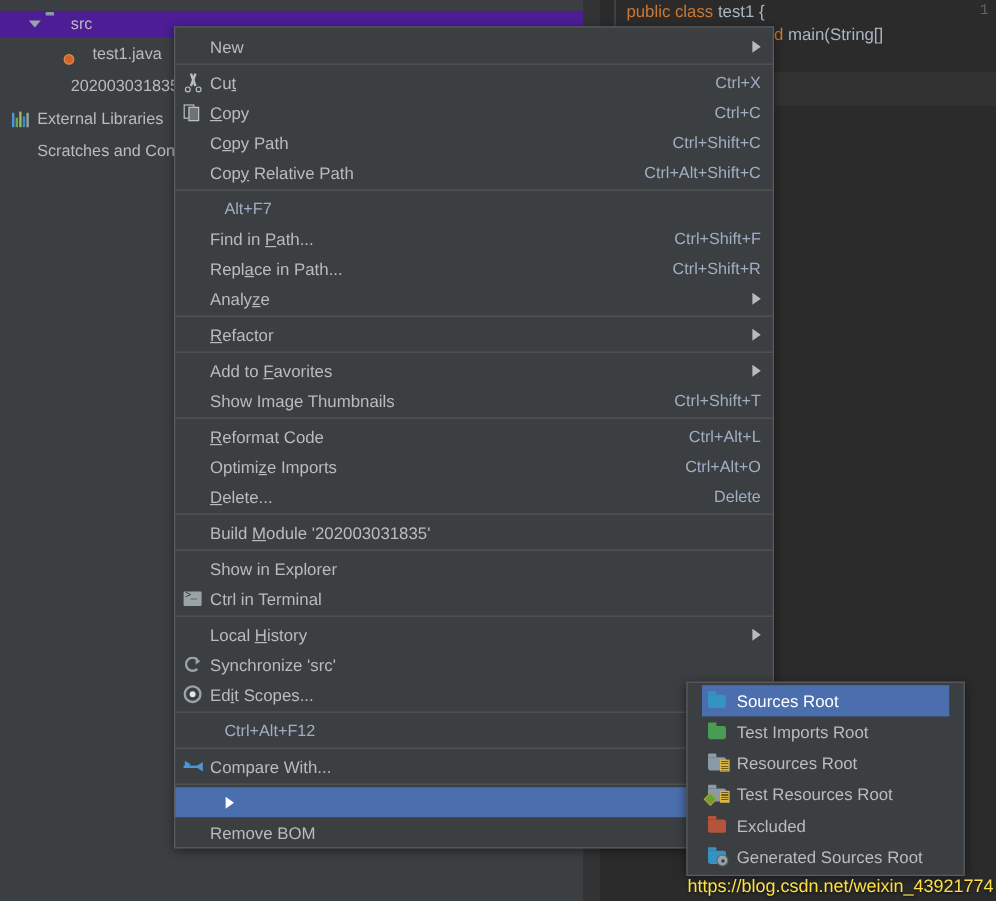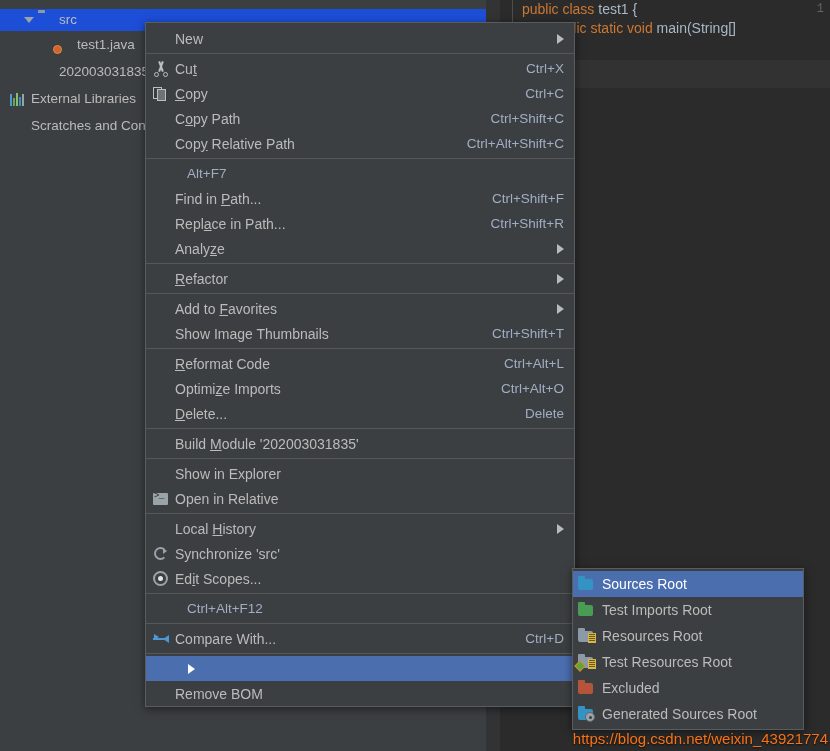--- a/index.html
+++ b/index.html
@@ -26,21 +26,21 @@
   .tree-row {
     position: absolute;
     left: 0; right: 0;
     height: 22px;
     display: flex;
     align-items: center;
     font-size: 13.5px;
     color: #bbbbbb;
     white-space: nowrap;
   }
-  .tree-row.selected { background: #1d4ed8; }
+  .tree-row.selected { background: #4c1d95; }
   .tree-arrow {
     width: 14px; height: 14px;
     margin-right: 2px;
     position: relative;
     flex: 0 0 auto;
   }
   .tree-arrow::after {
     content: "";
     position: absolute; left: 2px; top: 4px;
     border-left: 5px solid transparent;
@@ -148,21 +148,21 @@
   .kw { color: #cc7832; }
   .caret-band {
     position:absolute; left: 115px; right:0;
     height: 28px; background: #323232;
   }
 
   
   #ctx-menu {
     position: absolute;
     left: 145px; top: 22px;
-    width: 430px;
+    width: 500px;
     background: #3c3f41;
     border: 1px solid #5a5d5f;
     box-shadow: 0 2px 8px rgba(0,0,0,0.5);
     padding: 3px 0 0 0;
   }
   .mi {
     position: relative;
     height: 25px;
     display: flex;
     align-items: center;
@@ -269,21 +269,21 @@
   }
 
   
   #submenu {
     position:absolute;
     left: 572px; top: 568px;
     width: 232px;
     background: #3c3f41;
     border: 1px solid #5a5d5f;
     box-shadow: 0 2px 8px rgba(0,0,0,0.5);
-    padding: 2px 0;
+    padding: 2px 12px;
   }
   .smi {
     height: 26px; display:flex; align-items:center;
     color:#bbbbbb; font-size:14px; padding-left:4px;
   }
   .smi.sel { background:#4b6eaf; color:#ffffff; }
   .smi .sm-icon { width:18px; height:16px; margin-right:7px; position:relative; flex:0 0 auto;}
   .fldr {
     position:absolute; left:1px; top:3px;
     width:15px; height:11px; border-radius:0 2px 2px 2px;
@@ -312,21 +312,21 @@
     background:#9aa3a8; border:1px solid #5f6569;
   }
   .gear::after {
     content:""; position:absolute; left:3px; top:3px;
     width:3px;height:3px;border-radius:50%;background:#3c3f41;
   }
 
   
   #watermark {
     position:absolute; right: 2px; bottom: 4px;
-    font-size: 15px; color: #f97316;
+    font-size: 15px; color: #fde047;
     font-family: "Liberation Sans", sans-serif;
     white-space: nowrap;
     text-shadow: 0 1px 2px rgba(0,0,0,0.8);
   }
 
   
   #cursor {
     position:absolute; left: 559px; top: 22px;
     width:0;height:0; pointer-events:none;
   }
@@ -511,21 +511,21 @@
       <span class="mi-icon"></span>
       <span class="mi-label">Show in Explorer</span>
     </div>
 
     <div class="mi">
       <span class="mi-icon">
           <span class="ic-term">
             <i class="box"></i>
           </span>
         </span>
-      <span class="mi-label">Open in Relative</span>
+      <span class="mi-label">Ctrl in Terminal</span>
     </div>
     <div class="sep"></div>
 
     <div class="mi">
       <span class="mi-icon"></span>
       <span class="mi-label">Local <u>H</u>istory</span>
       <span class="arrow"></span>
     </div>
 
     <div class="mi">

